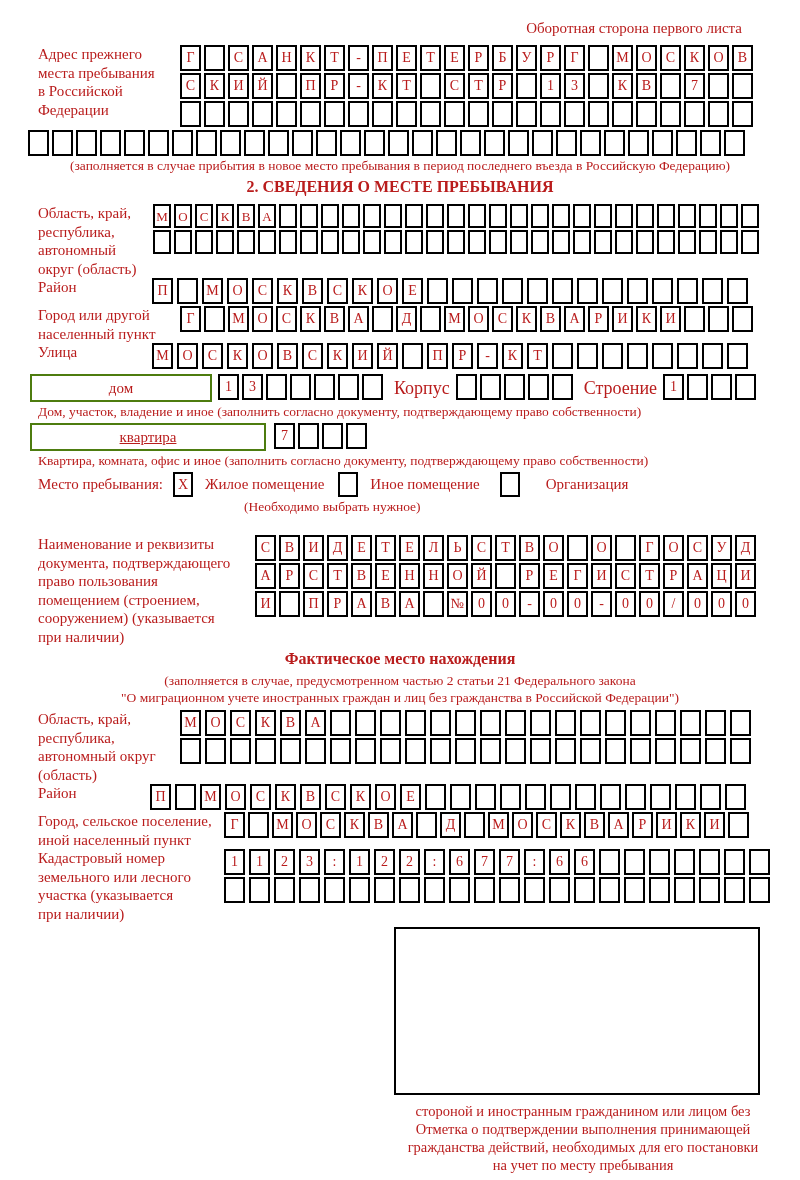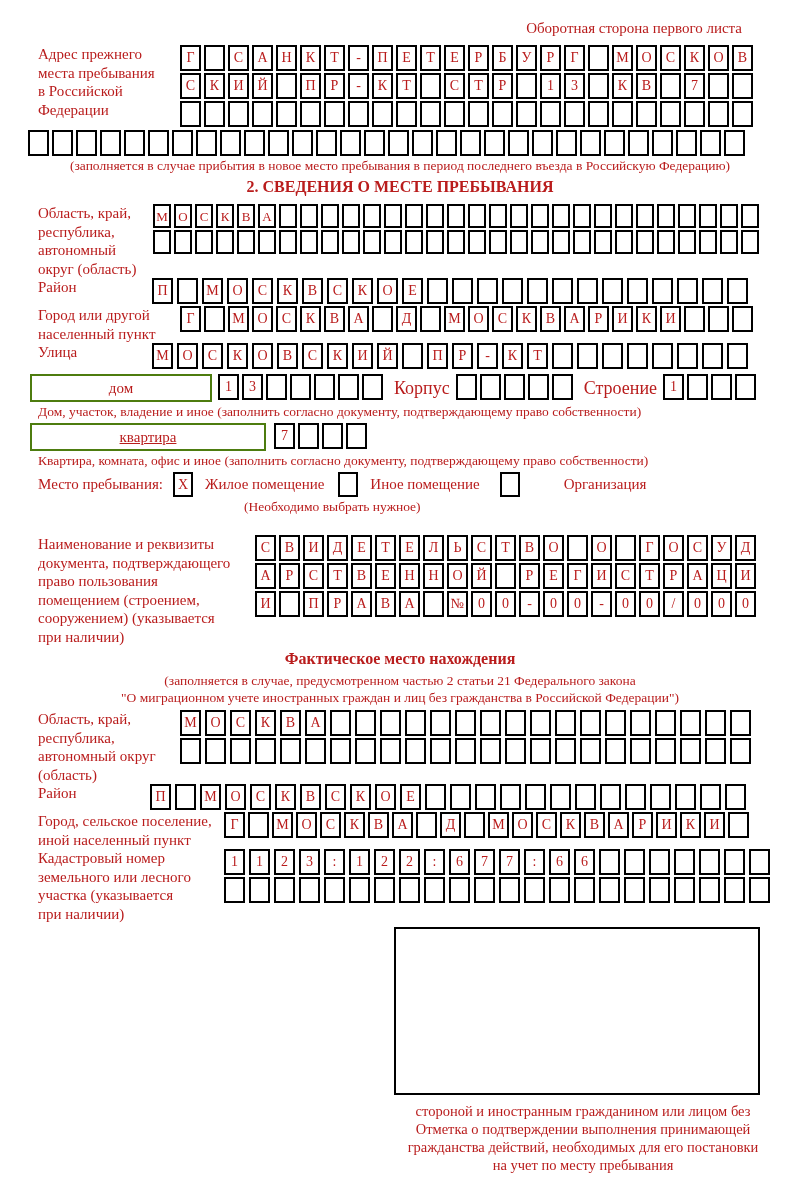--- a/index.html
+++ b/index.html
@@ -391,21 +391,21 @@
   </div>
   <div class="note note-left">Квартира, комната, офис и иное (заполнить согласно документу, подтверждающему право собственности)</div>
 
   <div class="row stay-row">
     <span class="lbl">Место пребывания:</span>
     <span class="checkbox" style="margin-left:10px;">X</span>
     <span style="margin-left:12px;">Жилое помещение</span>
     <span class="checkbox" style="margin-left:14px;"></span>
     <span style="margin-left:12px;">Иное помещение</span>
     <span class="checkbox" style="margin-left:20px;"></span>
-    <span style="margin-left:44px;">Организация</span>
+    <span style="margin-left:26px;">Организация</span>
   </div>
   <div class="note choose-note">(Необходимо выбрать нужное)</div>
 
   <div class="row doc-block">
     <div class="row-label w227">
         <div>Наименование и реквизиты</div>
         <div>документа, подтверждающего</div>
         <div>право пользования</div>
         <div>помещением (строением,</div>
         <div>сооружением) (указывается</div>

